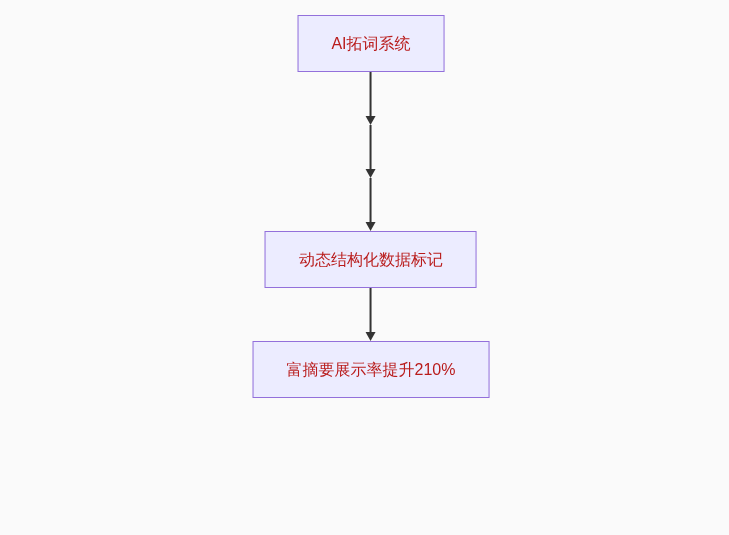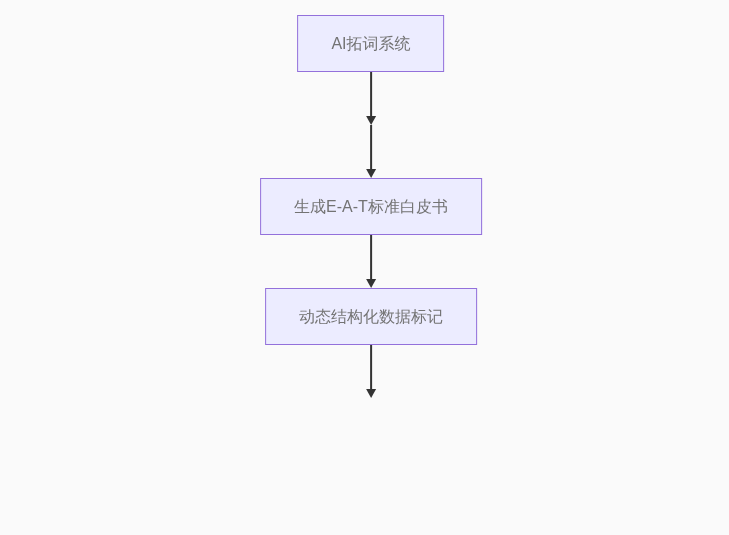--- a/index.html
+++ b/index.html
@@ -29,21 +29,21 @@
   }
   .node {
     box-sizing: border-box;
     height: 57px;
     padding: 18px 33px;
     display: flex;
     align-items: center;
     justify-content: center;
     background: #ECECFF;
     border: 1.5px solid #9370DB;
-    color: #737373;
+    color: #b91c1c;
     font-size: 16px;
     line-height: 1;
     white-space: nowrap;
   }
   .arrow {
     height: 53px;
     display: flex;
     flex-direction: column;
     align-items: center;
   }
@@ -74,33 +74,33 @@
       <div class="line"></div>
       <div class="head"></div>
     </div>
 
 
     <div class="arrow">
       <div class="line"></div>
       <div class="head"></div>
     </div>
 
-    <div class="node">
-      <span>生成E-A-T标准白皮书</span>
-    </div>
 
     <div class="arrow">
       <div class="line"></div>
       <div class="head"></div>
     </div>
 
     <div class="node">
       <span>动态结构化数据标记</span>
     </div>
 
     <div class="arrow">
       <div class="line"></div>
       <div class="head"></div>
     </div>
 
+    <div class="node">
+      <span>富摘要展示率提升210%</span>
+    </div>
 
   </div>
 </div>
 
 </body></html>

